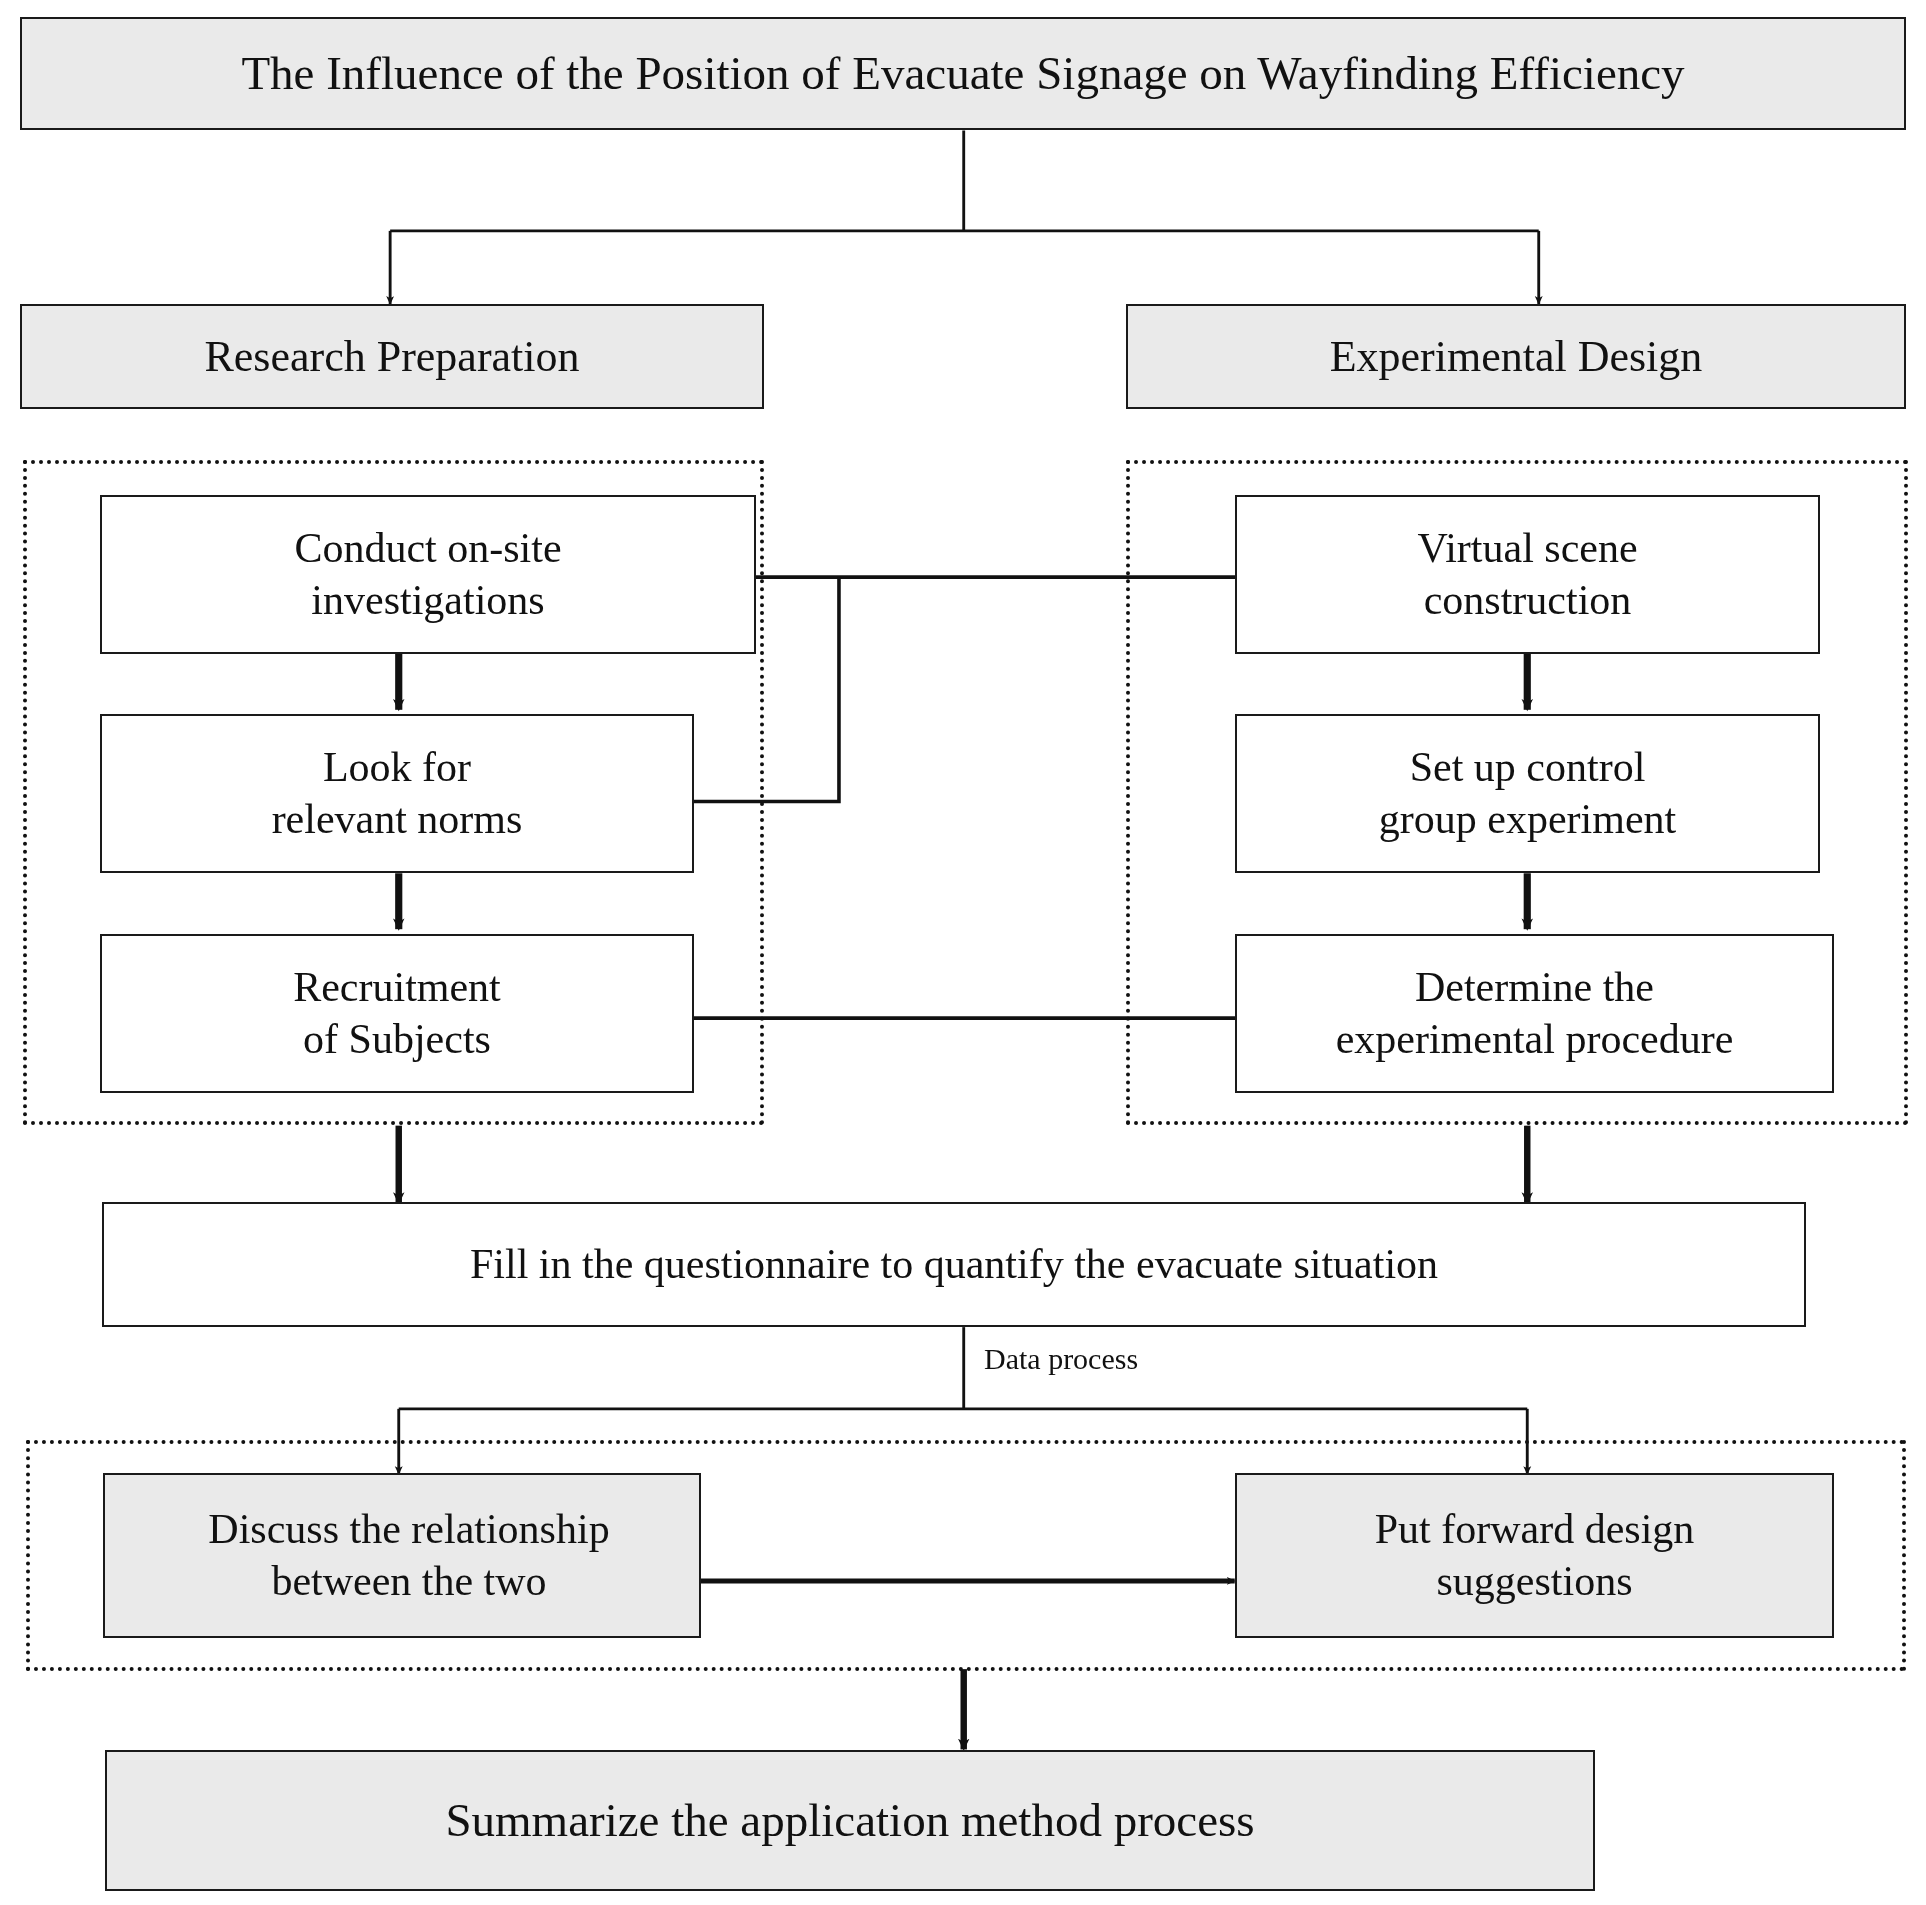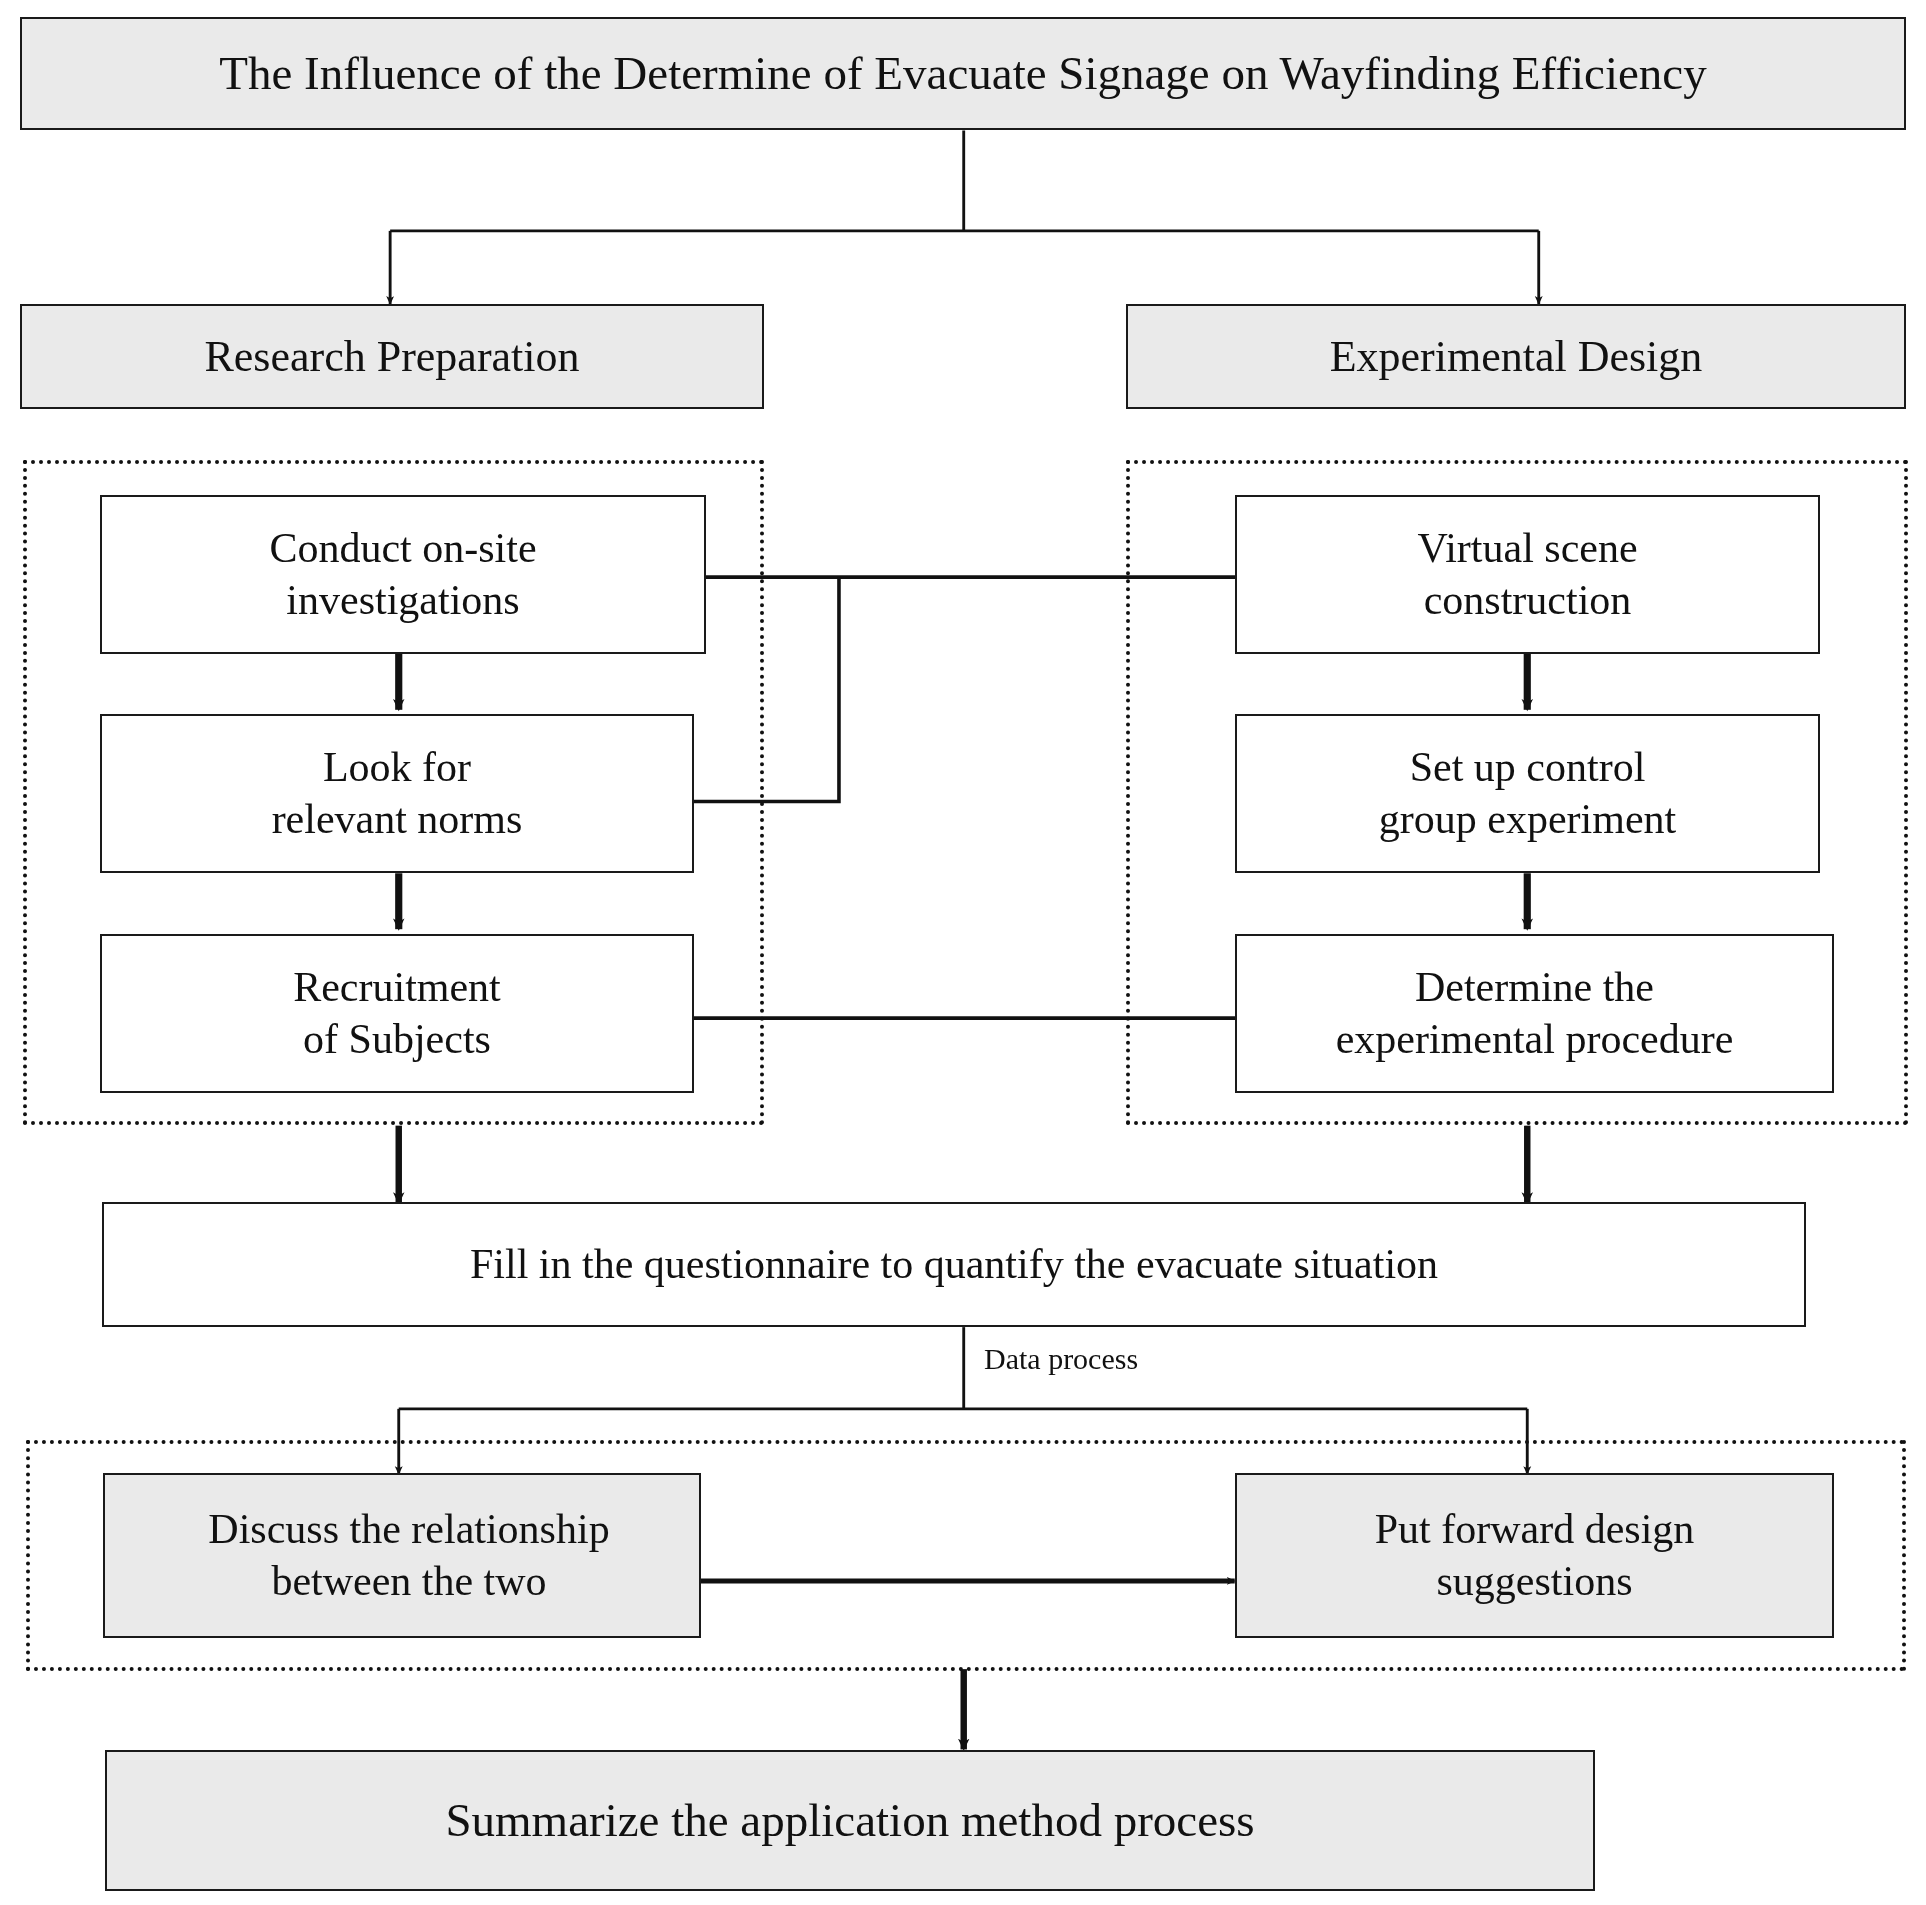--- a/index.html
+++ b/index.html
@@ -101,38 +101,38 @@
       <path d="M556,1965 L556,2056" stroke-width="4" marker-end="url(#ah)"></path>
       <path d="M2130,1965 L2130,2056" stroke-width="4" marker-end="url(#ah)"></path>
 
       <path d="M977,2205 L1722,2205" stroke-width="7" marker-end="url(#ah)"></path>
 
       <path d="M1344,2328 L1344,2440" stroke-width="9" marker-end="url(#ahb)"></path>
     </g>
   </svg>
 
   <div class="node fill-gray t-title" style="left:20px; top:17px; width:1886px; height:113px;">
-    <span class="lbl">The Influence of the Determine of Evacuate Signage on Wayfinding Efficiency</span>
+    <span class="lbl">The Influence of the Position of Evacuate Signage on Wayfinding Efficiency</span>
   </div>
 
   <div class="node fill-gray t-phase" style="left:20px; top:304px; width:744px; height:105px;">
     <span class="lbl">Research Preparation</span>
   </div>
 
   <div class="node fill-gray t-phase" style="left:1126px; top:304px; width:780px; height:105px;">
     <span class="lbl">Experimental Design</span>
   </div>
 
   <div class="group-box" style="left:23px; top:460px; width:741px; height:665px;"></div>
 
   <div class="group-box" style="left:1126px; top:460px; width:782px; height:665px;"></div>
 
   <div class="group-box" style="left:26px; top:1440px; width:1880px; height:231px;"></div>
 
-  <div class="node fill-white t-step" style="left:100px; top:495px; width:606px; height:159px;">
+  <div class="node fill-white t-step" style="left:100px; top:495px; width:656px; height:159px;">
     <span class="lbl" style="white-space:pre-line;">Conduct on-site
 investigations</span>
   </div>
 
   <div class="node fill-white t-step" style="left:100px; top:714px; width:594px; height:159px;align-items:center;">
     <span class="lbl" style="white-space:pre-line;">Look for
 relevant norms</span>
   </div>
 
   <div class="node fill-white t-step" style="left:100px; top:934px; width:594px; height:159px;">

